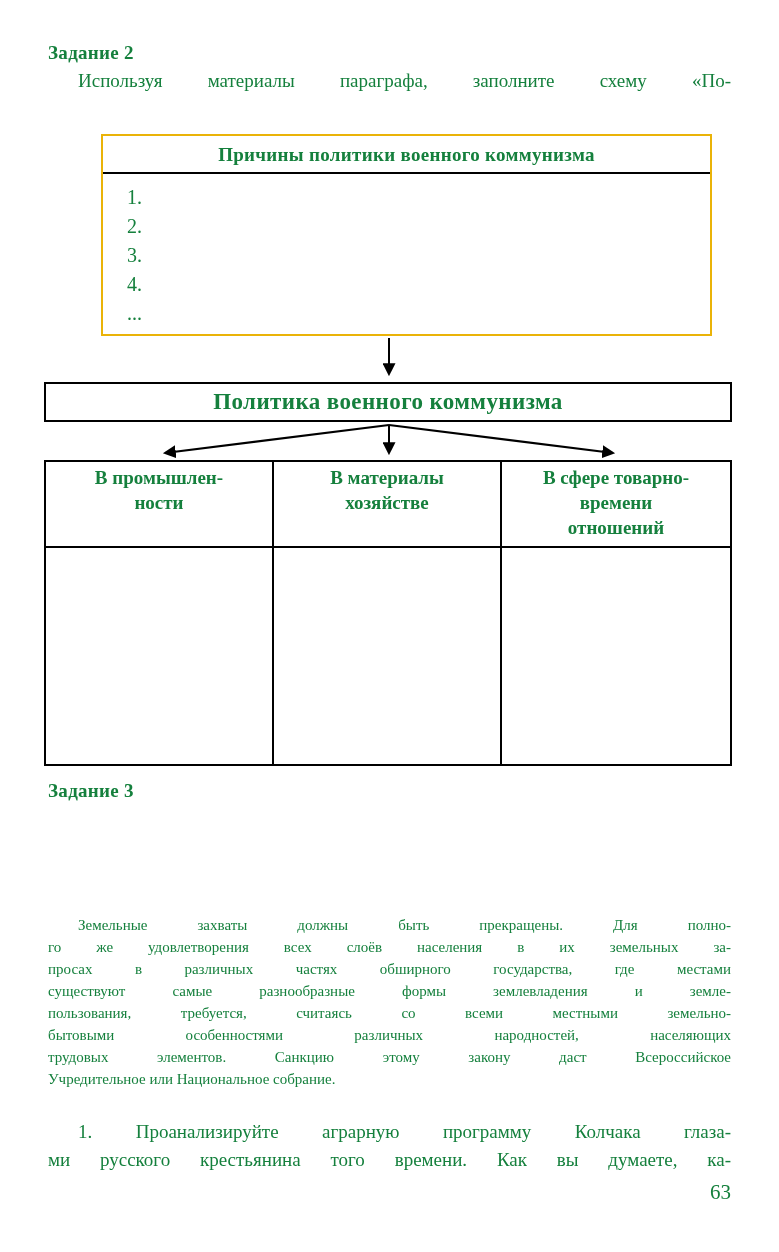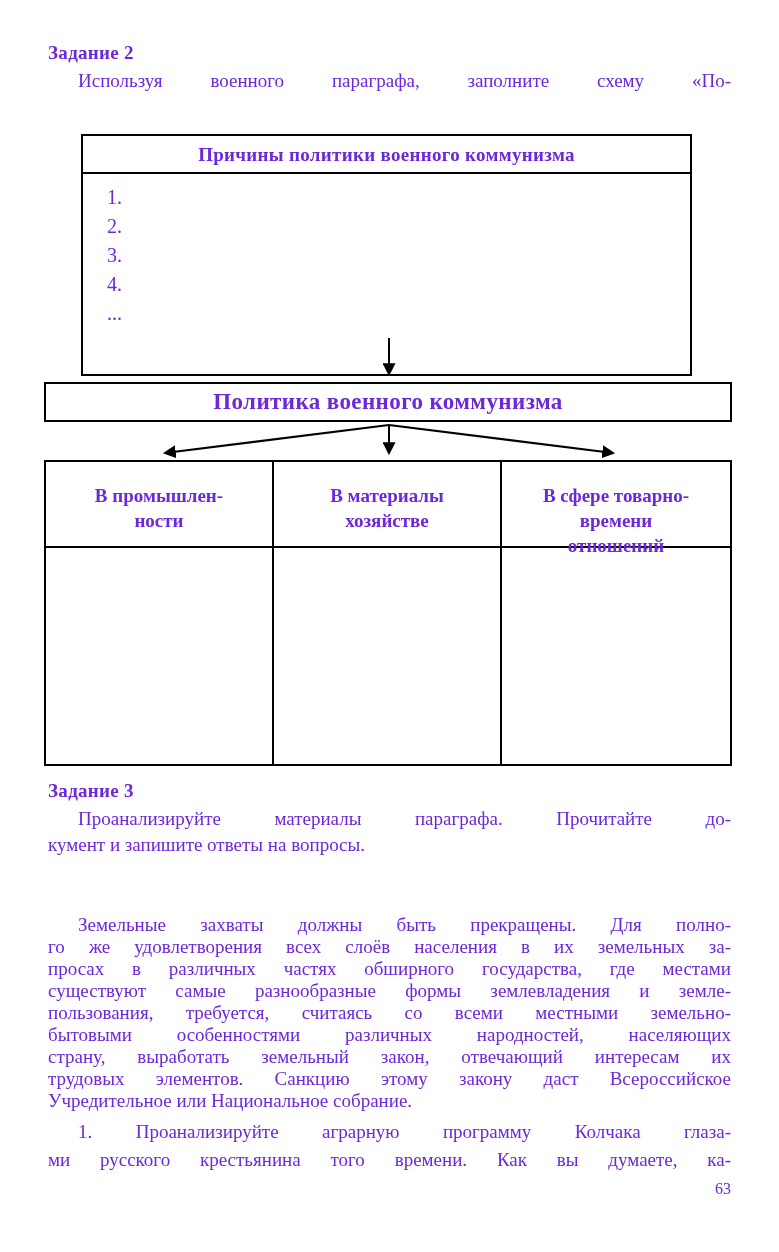--- a/index.html
+++ b/index.html
@@ -1,30 +1,30 @@
 <!DOCTYPE html>
 <html><head>
 <meta charset="utf-8">
 <style>
   html,body { margin:0; padding:0; background:#e8e8e8; }
   .page {
     position:relative; width:779px; height:1252px; background:#ffffff;
-    font-family:"Liberation Serif", serif; color:#6d28d9; margin:0 auto; overflow:hidden;
+    font-family:"Liberation Serif", serif; color:#15803d; margin:0 auto; overflow:hidden;
   }
   .abs { position:absolute; }
   .col { left:48px; width:683px; }
   .task-title { font-size:19px; font-weight:bold; letter-spacing:0.3px; }
   .tline { font-size:19px; line-height:26px; text-align:justify; text-align-last:justify; white-space:normal; }
   .tline.last { text-align-last:left; }
   .indent { text-indent:30px; }
 
   
   .causes-box {
-    left:81px; top:134px; width:611px; height:242px;
-    border:2px solid #000000; box-sizing:border-box;
+    left:101px; top:134px; width:611px; height:202px;
+    border:2px solid #eab308; box-sizing:border-box;
   }
   .causes-header {
     font-size:19px; font-weight:bold; text-align:center;
     padding:8px 0 6px 0; border-bottom:2px solid #000; letter-spacing:0.3px;
   }
   .causes-list { padding:9px 0 0 24px; }
   .causes-item { font-size:20px; line-height:29px; }
 
   .arrow-svg { position:absolute; left:0; }
 
@@ -37,42 +37,42 @@
   .policy-title { font-size:23px; font-weight:bold; letter-spacing:0.4px; }
 
   
   .scheme-table {
     left:44px; top:460px; width:688px; height:306px;
     border:2px solid #000; box-sizing:border-box;
     display:grid; grid-template-columns:1fr 1fr 1fr; grid-template-rows:86px 1fr;
   }
   .th {
     border-right:2px solid #000; border-bottom:2px solid #000;
-    text-align:center; font-weight:bold; font-size:19px; line-height:25px; padding-top:21px;
+    text-align:center; font-weight:bold; font-size:19px; line-height:25px; padding-top:3px;
   }
   .th.lastcol { border-right:none; }
   .td { border-right:2px solid #000; }
   .td.lastcol { border-right:none; }
 
   .doc-title-line { font-size:19px; line-height:26px; font-weight:bold; font-style:italic; text-align:center; letter-spacing:0.3px; }
-  .dline { font-size:19px; line-height:22px; text-align:justify; text-align-last:justify; }
+  .dline { font-size:15px; line-height:22px; text-align:justify; text-align-last:justify; }
   .dline.last { text-align-last:left; }
   .qline { font-size:19px; line-height:28px; text-align:justify; text-align-last:justify; }
 
-  .page-num { font-size:16px; text-align:right; }
+  .page-num { font-size:21px; text-align:right; }
 </style>
 </head>
 <body>
 
 <div class="page">
 
   <div class="abs col task-title" style="top:42px;">Задание 2</div>
 
   <div class="abs col" style="top:68px;">
-    <div class="tline indent">Используя военного параграфа, заполните схему «По-</div>
+    <div class="tline indent">Используя материалы параграфа, заполните схему «По-</div>
   </div>
 
   <div class="abs causes-box">
     <div class="causes-header">Причины политики военного коммунизма</div>
     <div class="causes-list">
       <div class="causes-item">1.</div>
       <div class="causes-item">2.</div>
       <div class="causes-item">3.</div>
       <div class="causes-item">4.</div>
       <div class="causes-item">...</div>
@@ -117,34 +117,29 @@
       <div>времени</div>
       <div>отношений</div>
     </div>
     <div class="td"></div>
     <div class="td"></div>
     <div class="td lastcol"></div>
   </div>
 
   <div class="abs col task-title" style="top:780px;">Задание 3</div>
 
-  <div class="abs col" style="top:806px;">
-    <div class="tline indent">Проанализируйте материалы параграфа. Прочитайте до-</div>
-    <div class="tline last">кумент и запишите ответы на вопросы.</div>
-  </div>
 
 
   <div class="abs col" style="top:914px;">
     <div class="dline indent">Земельные захваты должны быть прекращены. Для полно-</div>
     <div class="dline">го же удовлетворения всех слоёв населения в их земельных за-</div>
     <div class="dline">просах в различных частях обширного государства, где местами</div>
     <div class="dline">существуют самые разнообразные формы землевладения и земле-</div>
     <div class="dline">пользования, требуется, считаясь со всеми местными земельно-</div>
     <div class="dline">бытовыми особенностями различных народностей, населяющих</div>
-    <div class="dline">страну, выработать земельный закон, отвечающий интересам их</div>
     <div class="dline">трудовых элементов. Санкцию этому закону даст Всероссийское</div>
     <div class="dline last">Учредительное или Национальное собрание.</div>
   </div>
 
   <div class="abs col" style="top:1118px;">
     <div class="qline indent">1. Проанализируйте аграрную программу Колчака глаза-</div>
     <div class="qline">ми русского крестьянина того времени. Как вы думаете, ка-</div>
   </div>
 
   <div class="abs col page-num" style="top:1180px;">63</div>

